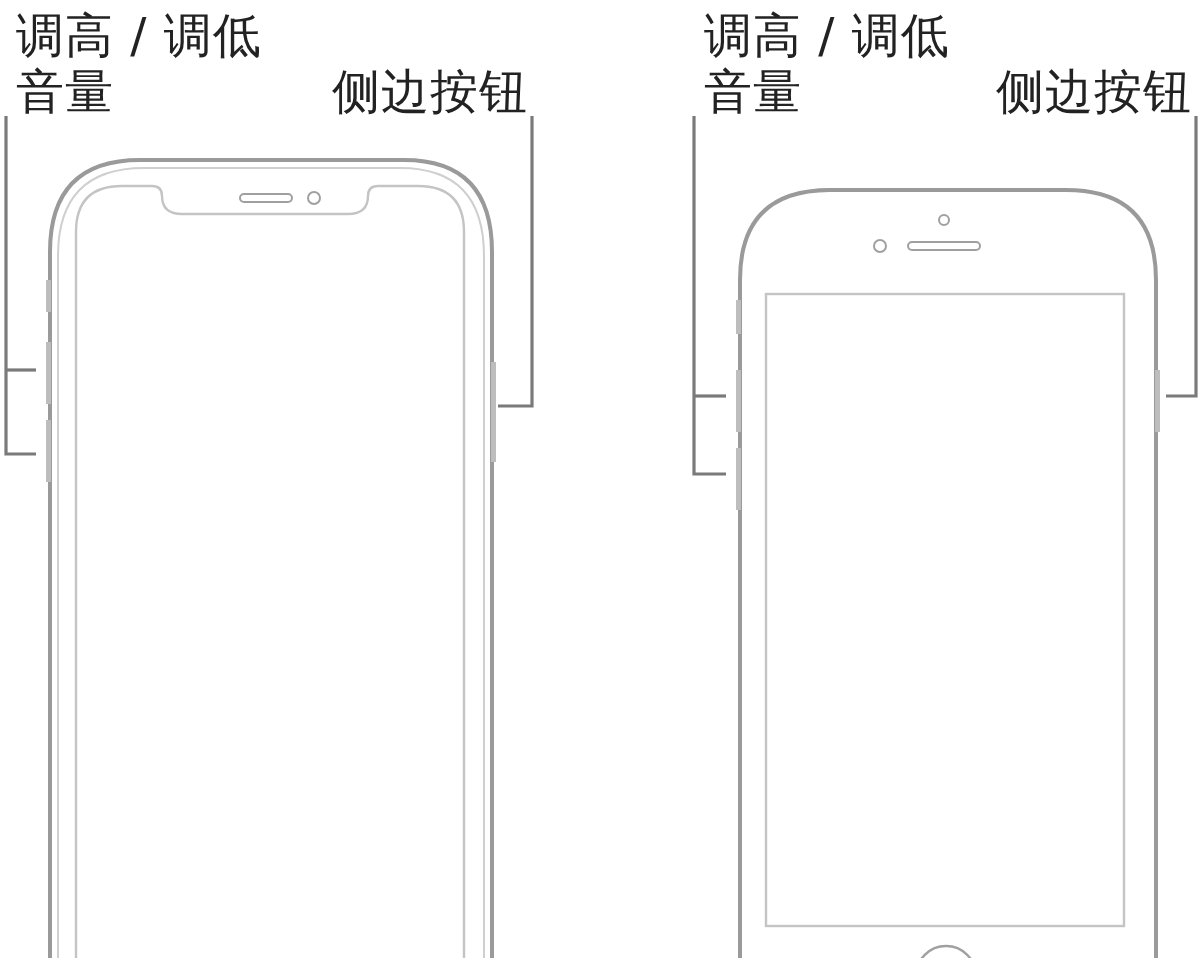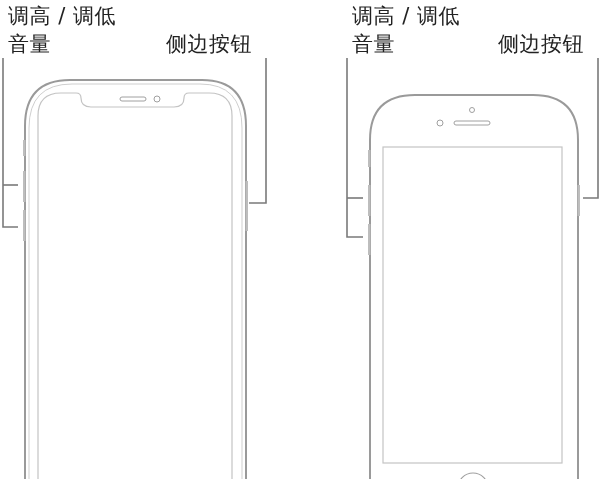--- a/index.html
+++ b/index.html
@@ -1,17 +1,17 @@
 <!DOCTYPE html>
 <html><head>
 <meta charset="utf-8">
 <style>
   html, body { margin:0; padding:0; background:#ffffff; }
   body { width:600px; height:479px; position:relative; overflow:hidden; font-family:"DejaVu Sans", "Liberation Sans", sans-serif; }
-  .label { position:absolute; font-size:21px; color:#222222; line-height:1; white-space:nowrap; letter-spacing:0.5px; }
+  .label { position:absolute; font-size:24px; color:#222222; line-height:1; white-space:nowrap; letter-spacing:0.5px; }
   svg { position:absolute; left:0; top:0; }
 </style>
 </head>
 <body>
 
 <div class="label" style="left:8px; top:6px;">调高 / 调低</div>
 <div class="label" style="left:8px; top:34px;">音量</div>
 <div class="label" style="left:166px; top:34px;">侧边按钮</div>
 
 <div class="label" style="left:352px; top:6px;">调高 / 调低</div>

